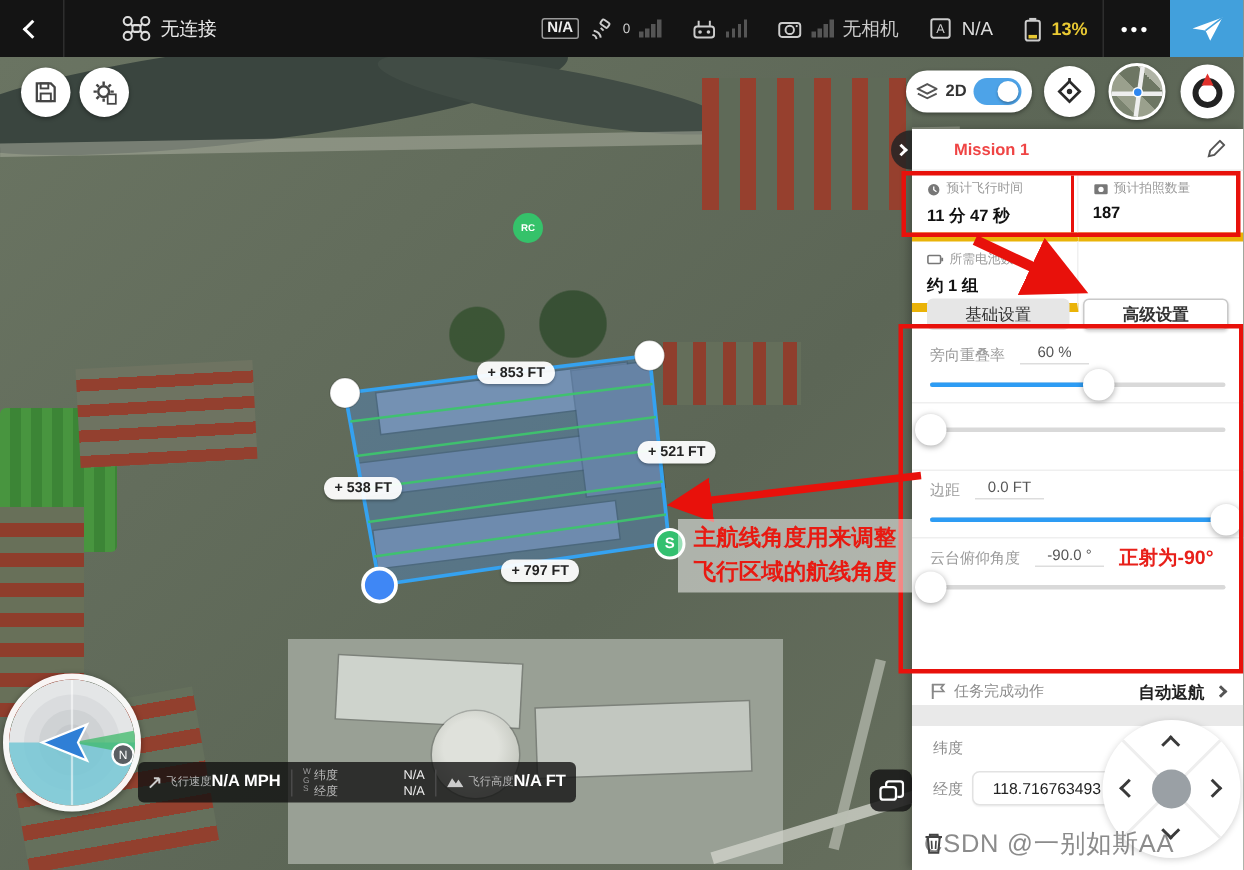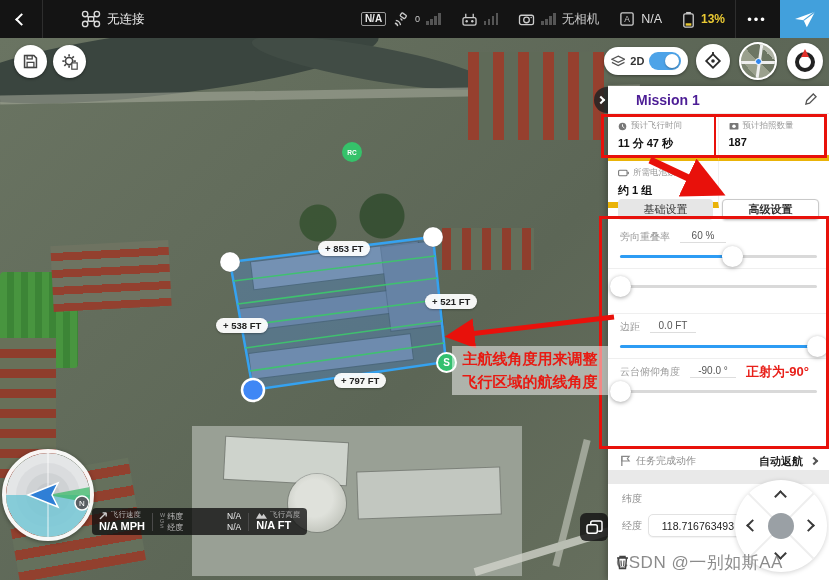--- a/index.html
+++ b/index.html
@@ -64,36 +64,36 @@
   .minimap{position:absolute;left:739px;top:42px;width:38px;height:38px;border-radius:50%;overflow:hidden;border:2px solid #fff;box-shadow:0 1px 3px rgba(0,0,0,.4);z-index:4;background:linear-gradient(45deg,#7b8470 25%,#9aa08d 25% 50%,#6d7663 50% 75%,#b0b4a6 75%);}
   .minimap .h{position:absolute;left:0;top:17px;width:100%;height:3px;background:#eee;}
   .minimap .v{position:absolute;left:17px;top:0;width:3px;height:100%;background:#eee;transform:rotate(8deg);}
   .minimap .dot{position:absolute;left:14px;top:14px;width:7px;height:7px;border-radius:50%;background:#2e86f0;border:1.5px solid #fff;}
 
   
   .nav-compass{position:absolute;left:2px;top:449px;width:92px;height:92px;border-radius:50%;border:4px solid rgba(255,255,255,.95);overflow:hidden;z-index:5;box-shadow:0 1px 4px rgba(0,0,0,.4);}
 
   
   .telemetry{position:absolute;left:92px;top:508px;height:27px;background:rgba(16,16,16,.78);border-radius:4px;display:flex;align-items:center;padding:0 7px;gap:7px;z-index:5;}
-  .tele-sec{display:flex;flex-direction:column;justify-content:center;line-height:1.15;}
+  .tele-sec{display:flex;justify-content:center;line-height:1.15;}
   .tele-lblrow{display:flex;align-items:center;gap:3px;color:#b5b5b5;font-size:7.5px;}
   .tele-val{color:#fff;font-size:11px;font-weight:bold;}
   .tele-div{width:1px;height:18px;background:#4a4a4a;}
   .wgs{display:flex;flex-direction:column;font-size:5.5px;color:#999;line-height:1.05;margin-right:2px;}
   .coordrow{display:flex;justify-content:space-between;width:74px;font-size:8px;color:#bbb;}
   .coordrow b{color:#eee;font-weight:normal;font-size:8.5px;}
 
   .layers-btn{position:absolute;left:580px;top:513px;width:28px;height:28px;border-radius:6px;background:rgba(22,22,22,.85);display:flex;align-items:center;justify-content:center;z-index:5;}
 
   
   .panel{position:absolute;left:608px;top:86px;width:221px;height:494px;background:#fff;z-index:6;box-shadow:-2px 0 6px rgba(0,0,0,.25);}
   .collapse-tab{position:absolute;left:594px;top:87px;width:14px;height:26px;background:rgba(35,35,35,.85);border-radius:13px 0 0 13px;display:flex;align-items:center;justify-content:center;z-index:7;}
   .collapse-tab .chev{width:6px;height:6px;border-width:2px;}
   .p-header{height:28px;display:flex;align-items:center;justify-content:space-between;padding:0 12px;border-bottom:1px solid #ececec;}
-  .p-title{font-size:14px;font-weight:bold;color:#4c1d95;padding-left:16px;}
+  .p-title{font-size:11px;font-weight:bold;color:#ef4444;padding-left:16px;}
   .stats{display:grid;grid-template-columns:1fr 1fr;height:82px;}
   .stat-cell{padding:6px 8px 4px 10px;border-bottom:6px solid #eab308;}
   .stat-cell:nth-child(odd){border-right:1px solid #f0f0f0;}
   .stat-label{display:flex;align-items:center;gap:4px;color:#9a9a9a;font-size:8.5px;white-space:nowrap;}
   .stat-value{margin-top:4px;color:#111;font-size:11px;font-weight:bold;white-space:nowrap;}
   .tabs{display:flex;gap:9px;padding:3px 10px 4px;height:28px;}
   .tab-btn{flex:1;height:21px;border-radius:4px;font-size:11px;color:#333;display:flex;align-items:center;justify-content:center;background:#e6e6e6;border:none;font-family:inherit;}
   .tab-btn.active{background:#fff;border:1px solid #c9c9c9;box-shadow:0 1px 2px rgba(0,0,0,.15);font-weight:bold;}
   .sliders{height:228px;}
   .slider-block{height:45px;padding:5px 12px 0;border-bottom:1px solid #efefef;position:relative;}

